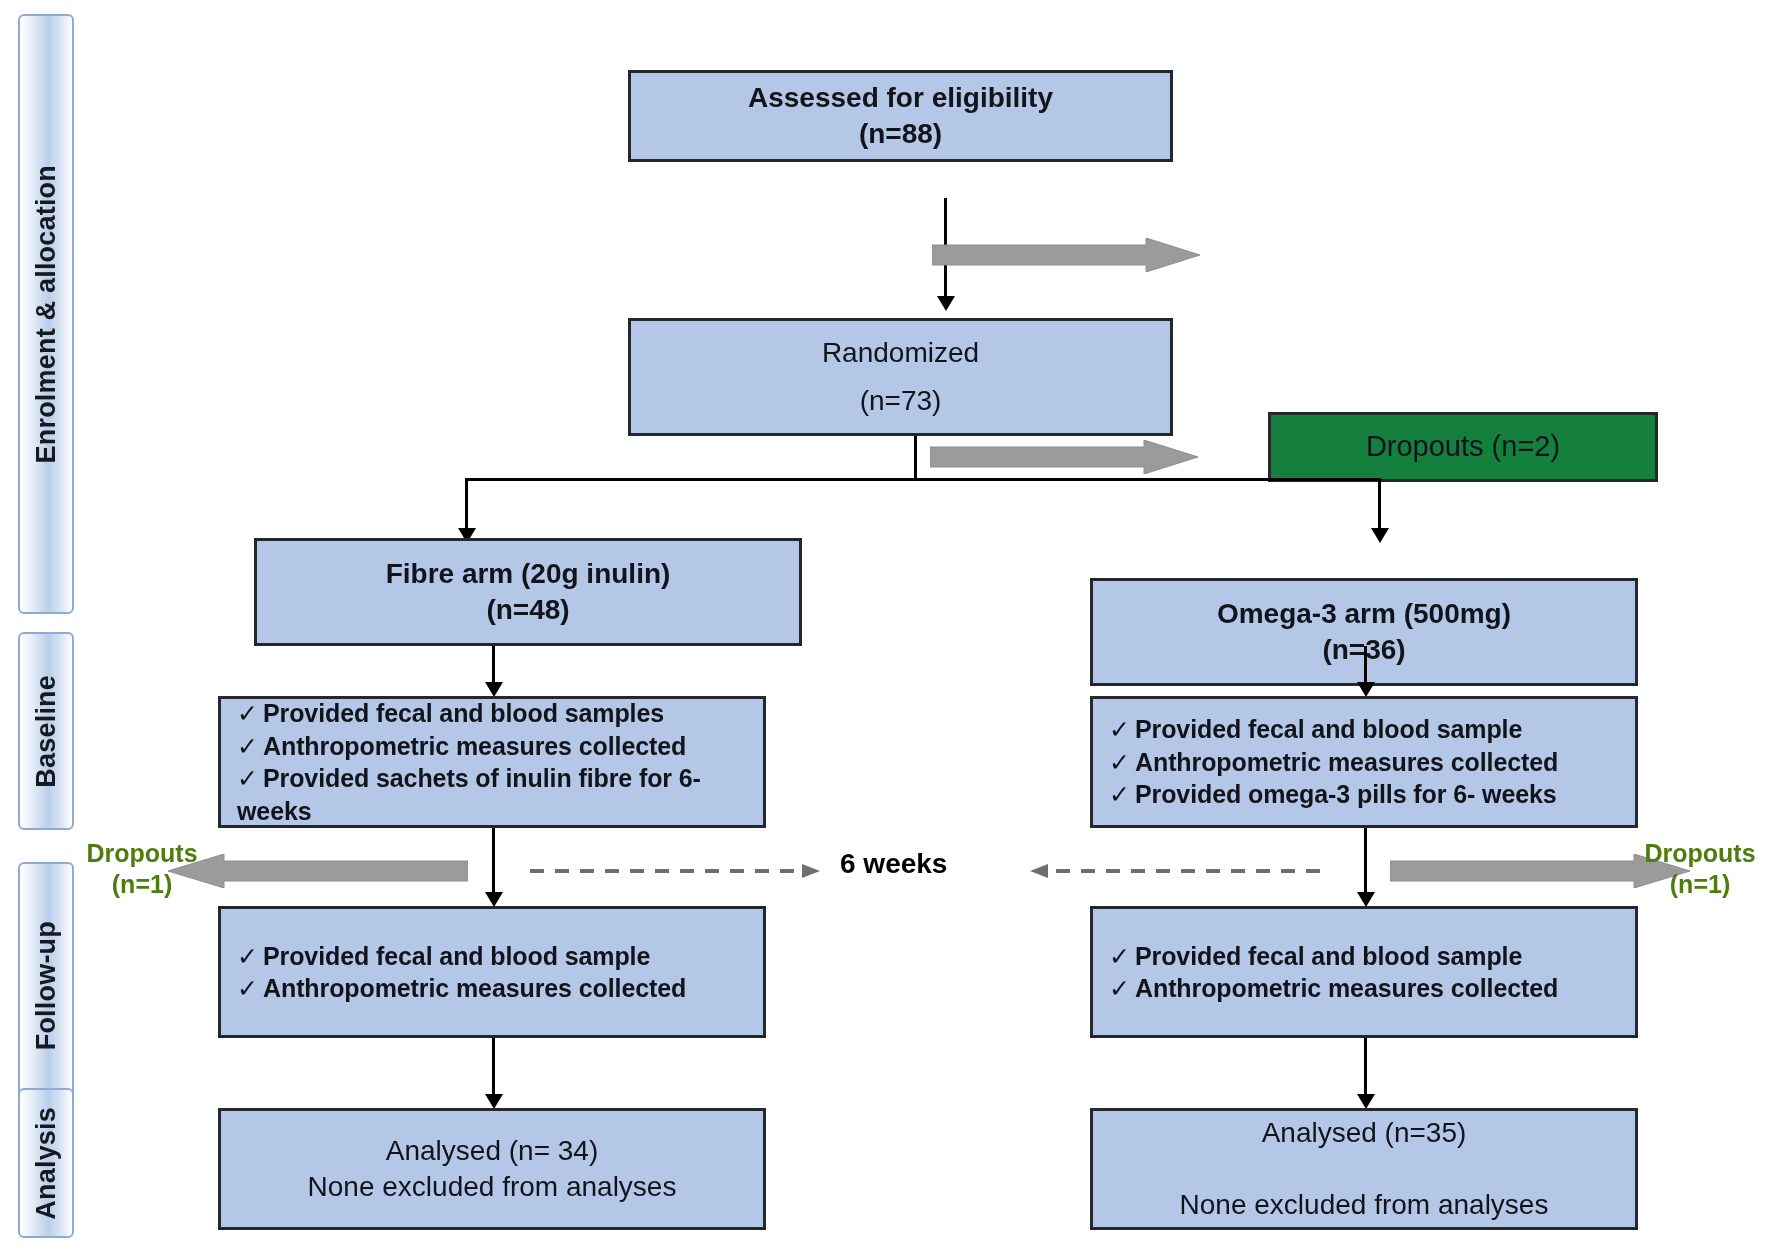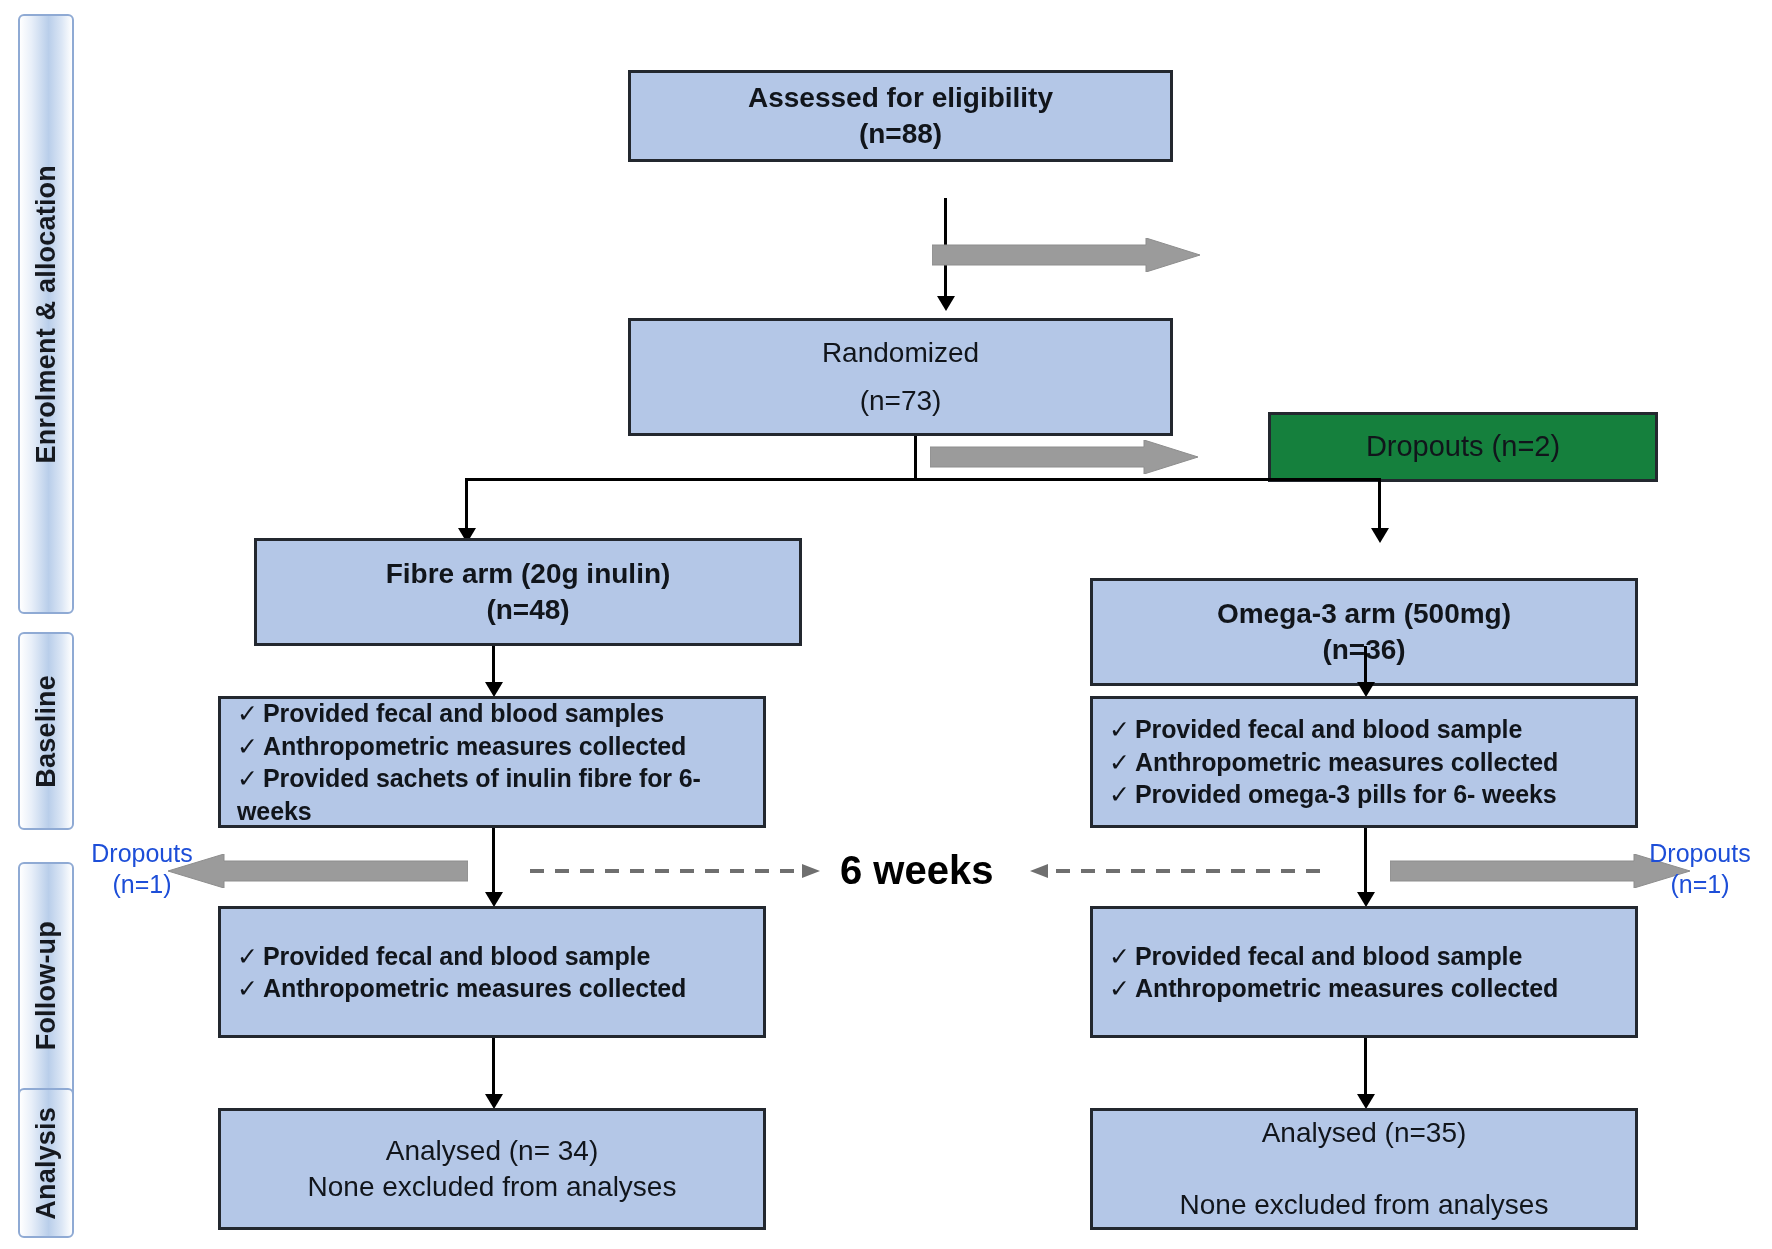--- a/index.html
+++ b/index.html
@@ -110,26 +110,26 @@
   
   .dashed-arrow { position: absolute; }
   .dashed-arrow svg { display: block; }
 
   
   .label {
     position: absolute;
     text-align: center;
     font-size: 25px;
     line-height: 1.22;
-    font-weight: normal;
-    color: #1d4ed8;
+    font-weight: bold;
+    color: #4d7c0f;
   }
   .weeks-label {
     position: absolute;
-    font-size: 40px;
+    font-size: 28px;
     font-weight: bold;
     color: #000;
     white-space: nowrap;
   }
 </style>
 </head>
 <body>
 
 <div id="canvas">
 

